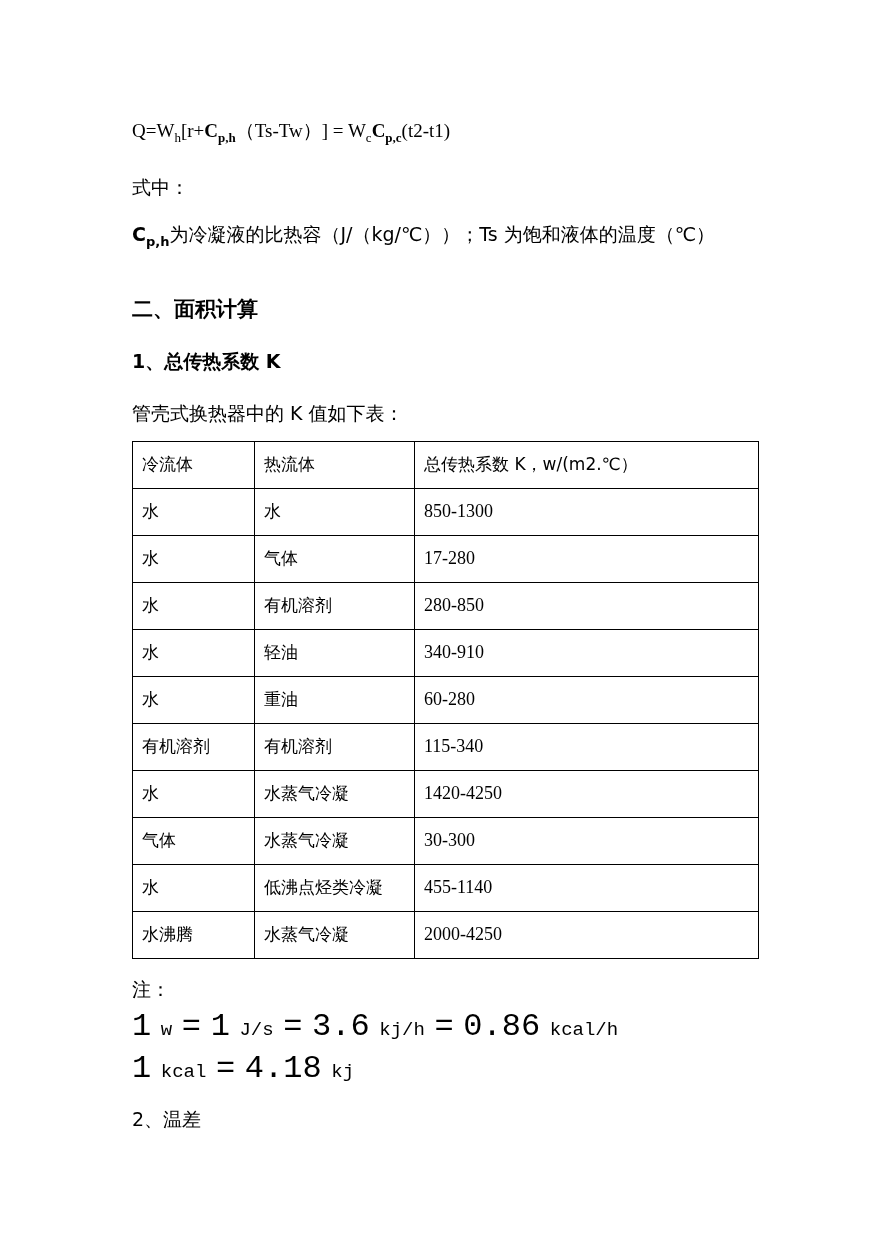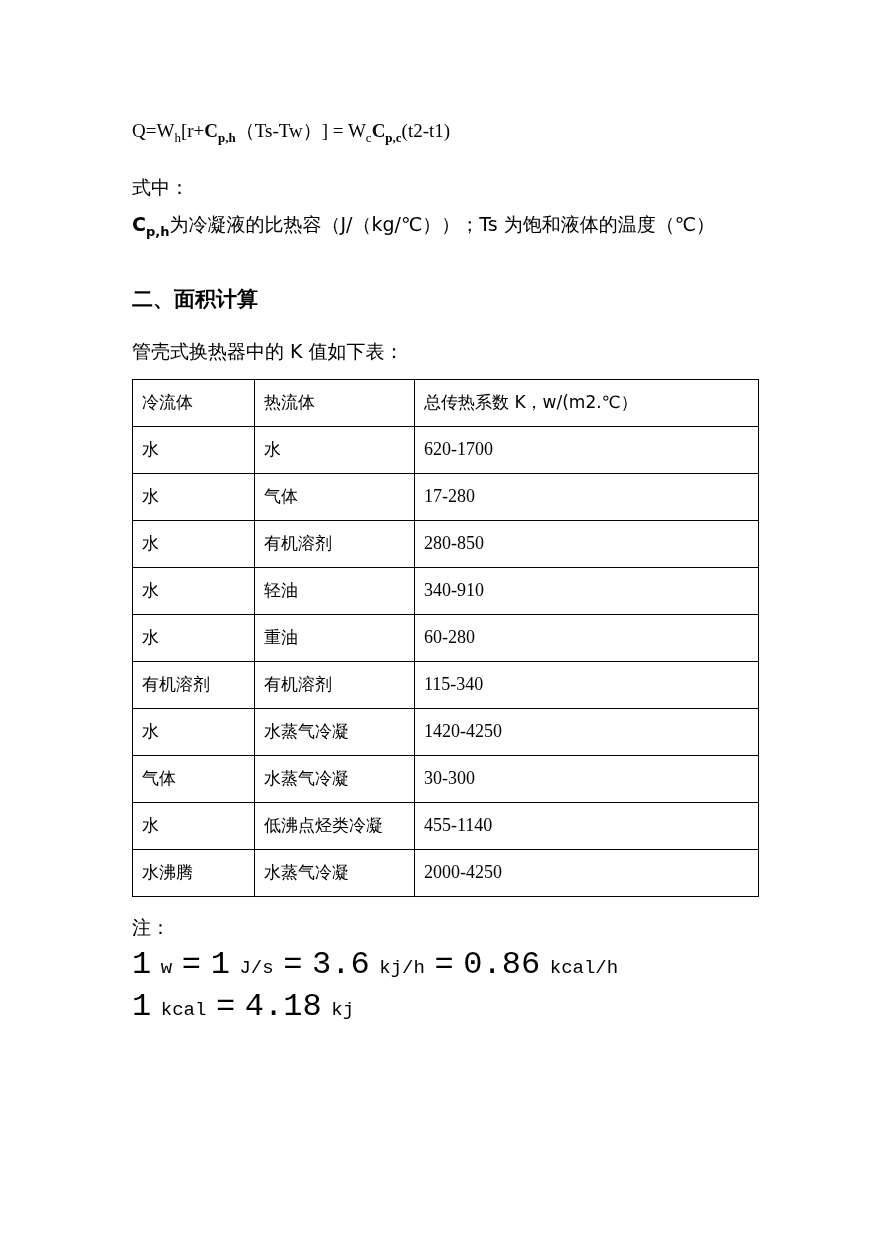--- a/index.html
+++ b/index.html
@@ -32,21 +32,21 @@
   .formula b { font-weight: bold; }
   .sub {
     font-size: 13px;
     vertical-align: sub;
   }
   .zh {
     font-family: "DejaVu Sans", "Liberation Sans", sans-serif;
     font-size: 19px;
   }
   .para {
-    margin-bottom: 14px;
+    margin-bottom: 24px;
     line-height: 1.2;
   }
   .para-mix {
     font-family: "DejaVu Sans", "Liberation Sans", sans-serif;
     font-size: 19px;
     margin-bottom: 27px;
     line-height: 1.2;
     white-space: nowrap;
   }
   .heading2 {
@@ -128,39 +128,40 @@
   </div>
 
   <div class="para zh">式中：</div>
 
   <div class="para-mix">
     <b>C</b><b class="sub">p,h</b><span>为冷凝液的比热容（J/（kg/℃））；Ts 为饱和液体的温度（℃）</span>
   </div>
 
   <div class="heading2">二、面积计算</div>
 
+  <div class="heading3">1、总传热系数 K</div>
 
   <div class="tbl-intro">管壳式换热器中的 K 值如下表：</div>
 
   <table class="k-table">
     <colgroup>
       <col class="col1">
         <col class="col2">
         <col class="col3">
     </colgroup>
     <tbody>
       <tr>
         <td class="hdr">冷流体</td>
         <td class="hdr">热流体</td>
         <td class="hdr">总传热系数 K，w/(m2.℃）</td>
       </tr>
       <tr>
         <td>水</td>
         <td>水</td>
-        <td class="num">620-1700</td>
+        <td class="num">850-1300</td>
       </tr>
       <tr>
         <td>水</td>
         <td>气体</td>
         <td class="num">17-280</td>
       </tr>
       <tr>
         <td>水</td>
         <td>有机溶剂</td>
         <td class="num">280-850</td>
@@ -220,14 +221,15 @@
   </div>
 
   <div class="eq-big">
     <span class="big">1</span>
     <span class="small">kcal</span>
     <span class="big">=</span>
     <span class="big">4.18</span>
     <span class="small">kj</span>
   </div>
 
+  <div class="trailer">2、温差</div>
 
 </div>
 
 </body></html>

